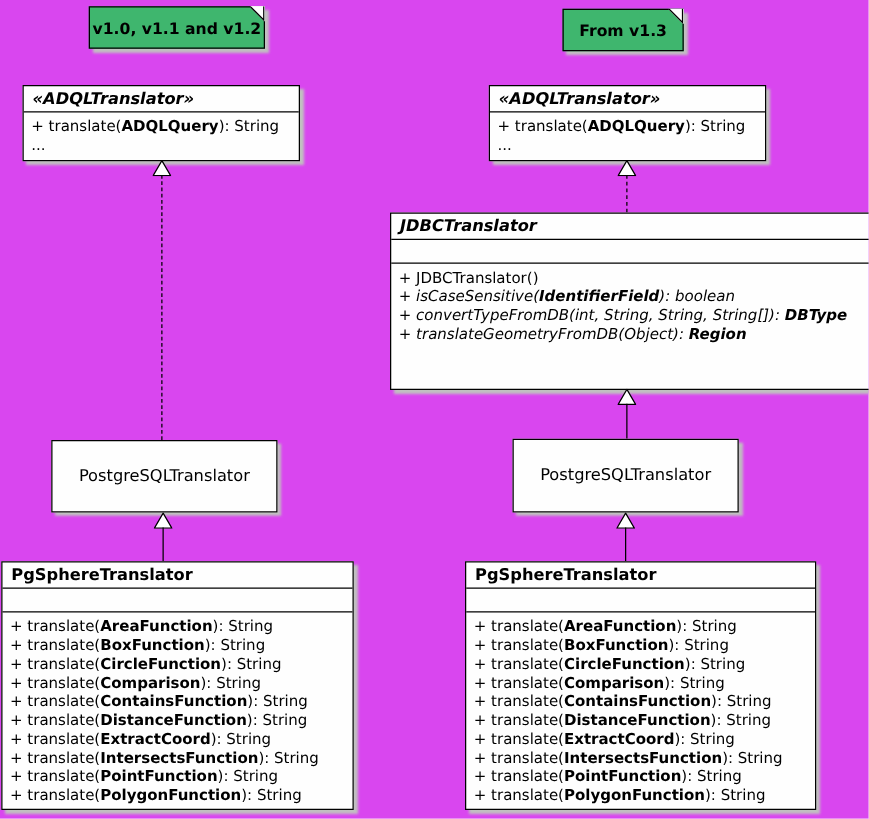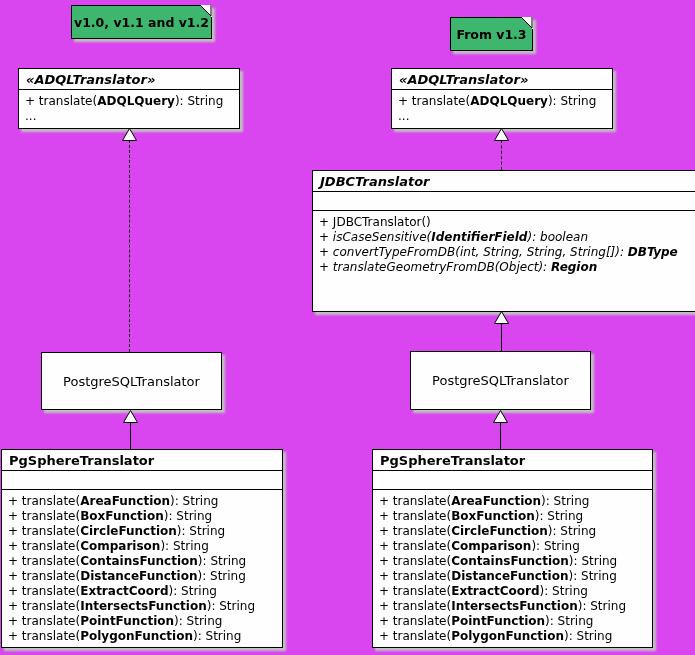--- a/index.html
+++ b/index.html
@@ -89,21 +89,21 @@
         <div class="member"><span>+ translate(</span><span class="b">Comparison</span><span>): String</span></div>
         <div class="member"><span>+ translate(</span><span class="b">ContainsFunction</span><span>): String</span></div>
         <div class="member"><span>+ translate(</span><span class="b">DistanceFunction</span><span>): String</span></div>
         <div class="member"><span>+ translate(</span><span class="b">ExtractCoord</span><span>): String</span></div>
         <div class="member"><span>+ translate(</span><span class="b">IntersectsFunction</span><span>): String</span></div>
         <div class="member"><span>+ translate(</span><span class="b">PointFunction</span><span>): String</span></div>
         <div class="member"><span>+ translate(</span><span class="b">PolygonFunction</span><span>): String</span></div>
       </div>
   </div>
 
-  <div class="note" style="left:450px;top:17px;width:83px;height:34px;">
+  <div class="note" style="left:450px;top:7px;width:97px;height:34px;">
     <span>From v1.3</span>
     <svg class="fold" viewBox="0 0 12 12">
       <polygon points="0,0 12,0 12,12" fill="#ffffff" stroke="#ffffff" stroke-width="1"></polygon>
       <path d="M0,0 L11,11 L11,0" fill="#ffffff" stroke="#000000" stroke-width="1"></path>
     </svg>
   </div>
 
   <div class="uml-class" style="left:391px;top:68px;width:222px;height:61px;">
     <div class="c-title bi">«ADQLTranslator»</div>
     <div class="c-methods">

